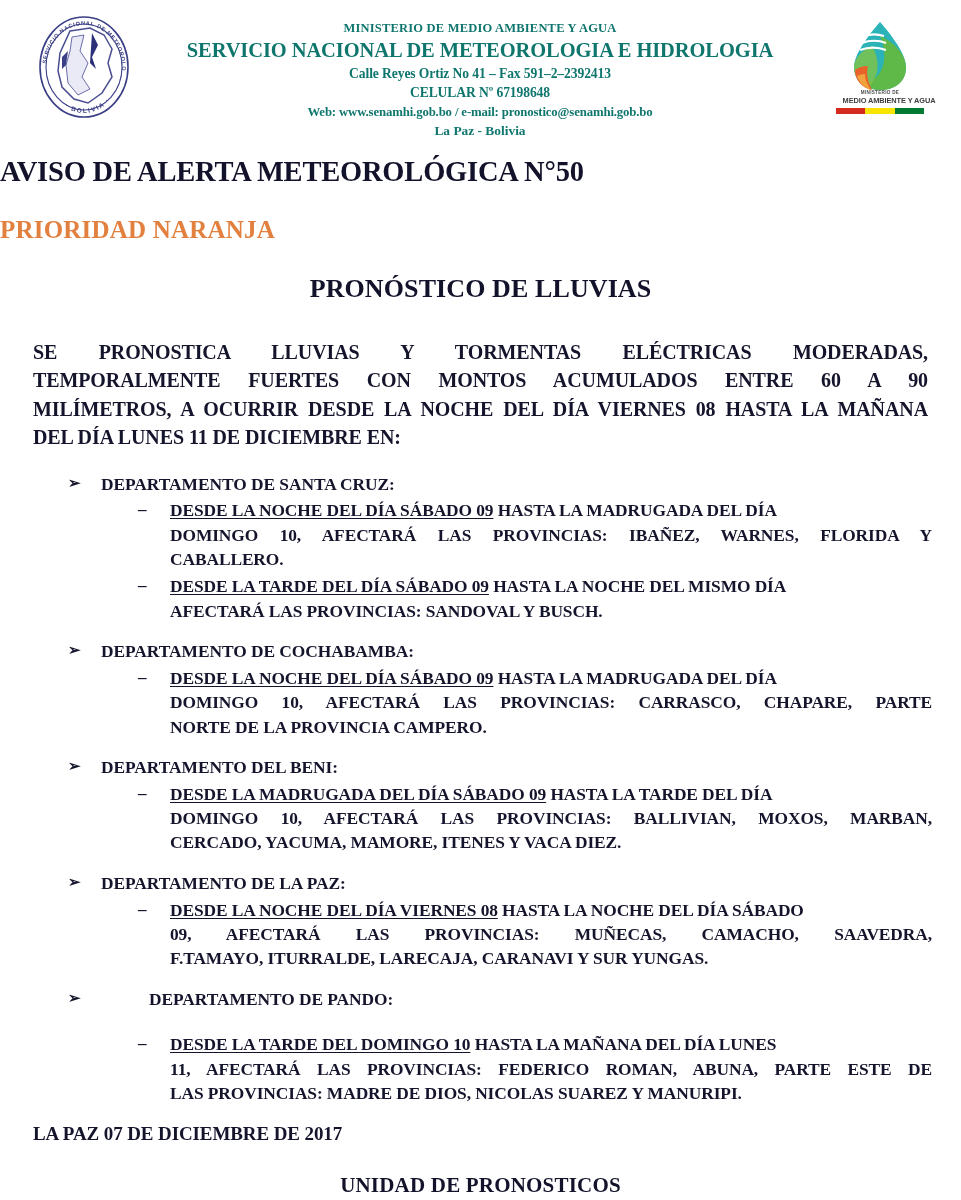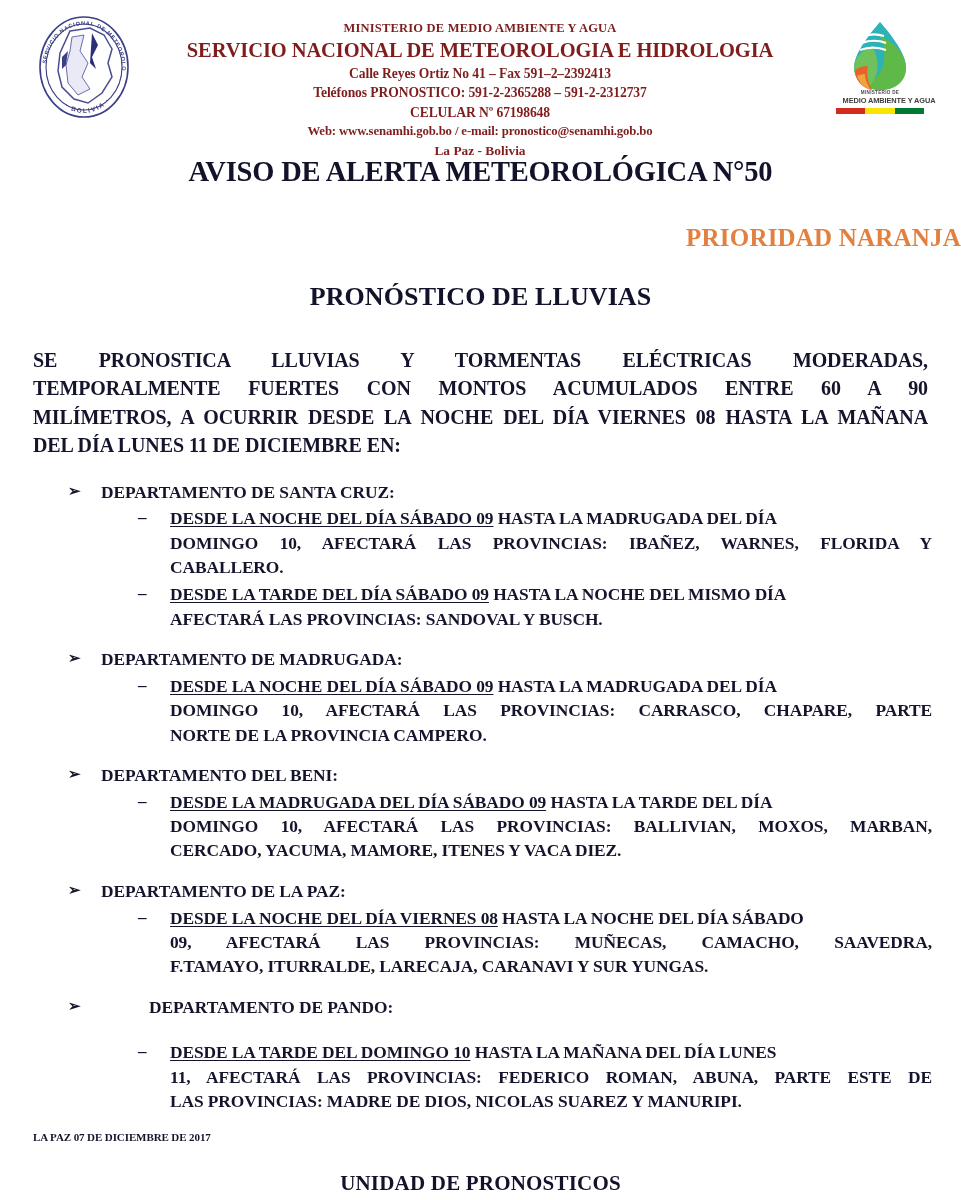--- a/index.html
+++ b/index.html
@@ -24,21 +24,21 @@
   .header {
     position: relative;
     height: 142px;
   }
   .header-text {
     position: absolute;
     left: 150px;
     top: 20px;
     width: 660px;
     text-align: center;
-    color: #7f1d1d;
+    color: #0f766e;
   }
   .hdr-ministerio {
     font-size: 12.5px;
     font-weight: bold;
     letter-spacing: 0.2px;
     line-height: 1.35;
   }
   .hdr-servicio {
     font-size: 20.5px;
     font-weight: bold;
@@ -111,29 +111,29 @@
     top: 92px;
     width: 88px;
     height: 6px;
     display: flex;
   }
   .flagbar span { flex: 1 1 0; height: 100%; }
 
   
   .title-main {
     margin-top: 14px;
-    text-align: center;
+    text-align: left;
     font-size: 28.5px;
     font-weight: bold;
     letter-spacing: -0.2px;
     color: #12122b;
   }
   .title-priority {
-    margin-top: 36px;
-    text-align: right;
+    margin-top: 28px;
+    text-align: left;
     font-size: 25px;
     font-weight: bold;
     letter-spacing: 0.2px;
   }
   .title-sub {
     margin-top: 30px;
     text-align: center;
     font-size: 26px;
     font-weight: bold;
     letter-spacing: 0.1px;
@@ -214,21 +214,21 @@
     display: block;
     text-align: justify;
     text-align-last: justify;
   }
 
   .dept.pando .sub-item { margin-top: 22px; }
 
   
   .footer-date {
     margin: 16px 0 0 33px;
-    font-size: 11px;
+    font-size: 19px;
     font-weight: bold;
     color: #14142c;
     letter-spacing: -0.1px;
   }
   .footer-unit {
     margin-top: 28px;
     text-align: center;
     font-size: 21px;
     font-weight: bold;
     letter-spacing: 0.2px;
@@ -258,21 +258,20 @@
       </text>
       <text font-family="Liberation Sans, sans-serif" font-size="6.4" font-weight="bold" fill="#3b3f85" letter-spacing="1.6">
         <textPath href="#sealArcBot" startOffset="33%">· BOLIVIA ·</textPath>
       </text>
     </svg>
 
     <div class="header-text">
       <div class="hdr-ministerio">MINISTERIO DE MEDIO AMBIENTE Y AGUA</div>
       <div class="hdr-servicio">SERVICIO NACIONAL DE METEOROLOGIA E HIDROLOGIA</div>
       <div class="hdr-line">Calle Reyes Ortiz No 41 –  Fax 591–2–2392413</div>
-      <div class="hdr-line">Teléfonos PRONOSTICO: 591-2-2365288 – 591-2-2312737</div>
       <div class="hdr-line">CELULAR Nº 67198648</div>
       <div class="hdr-small">Web: www.senamhi.gob.bo / e-mail: pronostico@senamhi.gob.bo</div>
       <div class="hdr-lapaz">La Paz - Bolivia</div>
     </div>
 
     <div class="minlogo">
       <svg viewBox="0 0 112 100" width="112" height="100">
         <path d="M56,6 C56,6 30,34 30,51 C30,65 41,74 56,74 C71,74 82,65 82,51 C82,34 56,6 56,6 Z" fill="#2bb3b8"></path>
         <path d="M56,20 C70,26 82,38 82,52 C82,66 71,74 56,74 C50,74 45,72 41,68 C58,62 66,44 56,20 Z" fill="#5fb949"></path>
         <path d="M48,30 C56,44 56,60 44,72 C36,68 30,61 30,51 C30,43 38,34 48,30 Z" fill="#7dc24a" opacity="0.85"></path>
@@ -316,21 +315,21 @@
       </div>
       <div class="sub-item">
         <span class="dash-bullet">–</span>
         <span class="sub-text"><span class="u">DESDE LA TARDE DEL DÍA SÁBADO 09</span> <span>HASTA LA NOCHE DEL MISMO DÍA</span><span class="ln">AFECTARÁ LAS PROVINCIAS: SANDOVAL Y BUSCH.</span></span>
       </div>
     </div>
 
     <div class="dept">
       <div class="dept-head">
         <span class="arrow-bullet">➢</span>
-        <span class="dept-head-label">DEPARTAMENTO DE MADRUGADA:</span>
+        <span class="dept-head-label">DEPARTAMENTO DE COCHABAMBA:</span>
       </div>
       <div class="sub-item">
         <span class="dash-bullet">–</span>
         <span class="sub-text"><span class="u">DESDE LA NOCHE DEL DÍA SÁBADO 09</span> <span>HASTA LA MADRUGADA DEL DÍA</span><span class="ln-just">DOMINGO 10, AFECTARÁ LAS PROVINCIAS: CARRASCO,  CHAPARE, PARTE</span><span class="ln">NORTE DE LA PROVINCIA CAMPERO.</span></span>
       </div>
     </div>
 
     <div class="dept">
       <div class="dept-head">
         <span class="arrow-bullet">➢</span>

